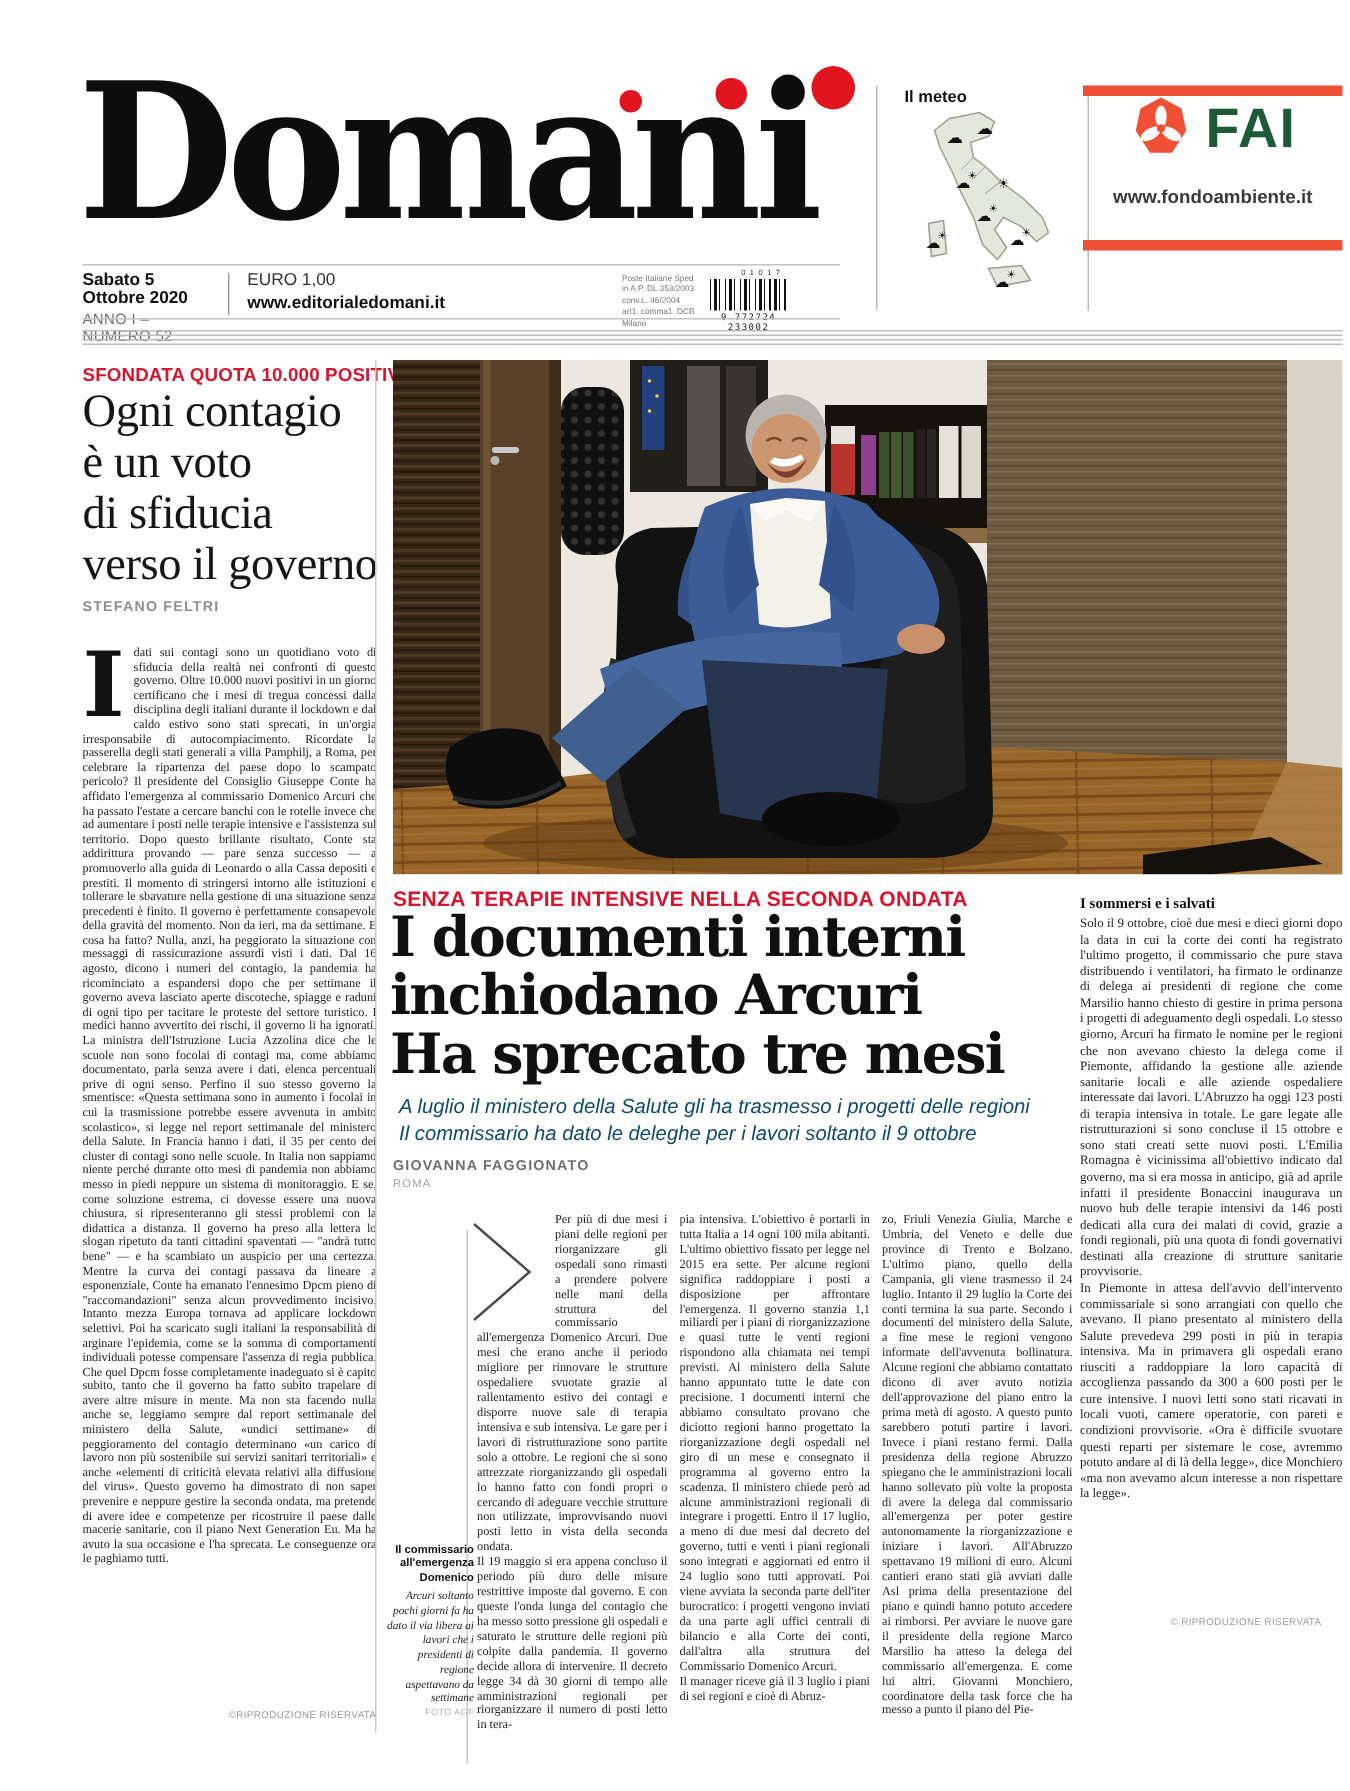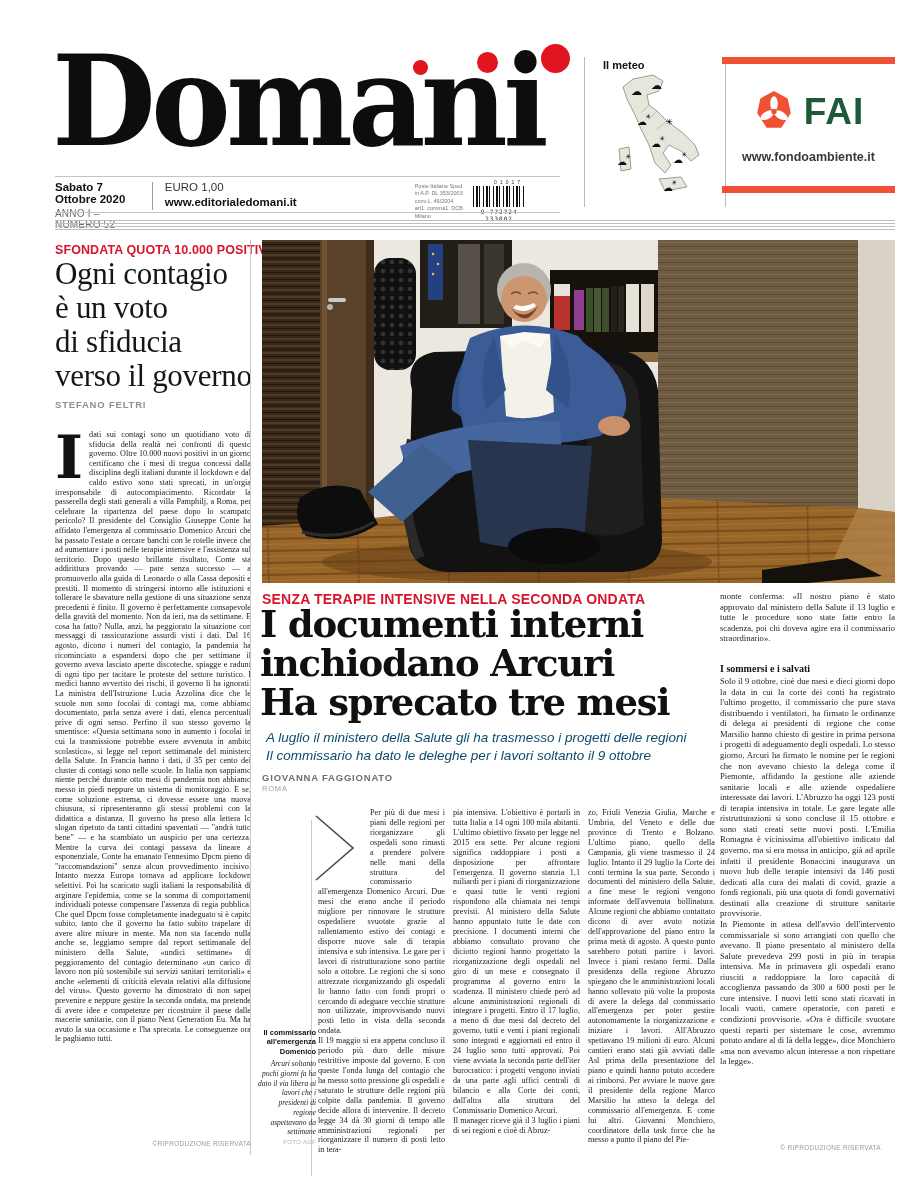--- a/index.html
+++ b/index.html
@@ -34,21 +34,21 @@
   .multirule div{height:1px;background:#bdbdbd;margin-bottom:2px;}
 
   
   .meteo{left:584px;top:57px;width:122px;height:150px;border-left:1px solid #bbb;border-right:1px solid #bbb;padding-left:18px;}
   .meteo-label{font-size:11px;font-weight:700;color:#111;margin-top:2px;}
   .meteo-map{margin-top:2px;}
 
   
   .fai{left:722px;top:57px;width:173px;}
   .fai-bar{height:7px;background:#f05033;}
-  .fai-row{display:flex;align-items:center;justify-content:center;margin-top:26px;gap:9px;}
+  .fai-row{display:flex;align-items:center;justify-content:center;gap:9px;}
   .fai-name{font-size:37px;font-weight:700;color:#1d5b38;letter-spacing:1px;line-height:1;}
   .fai-url{font-size:12.5px;font-weight:700;color:#3a3a3a;text-align:center;margin-top:18px;}
   .fai .fai-bar.bottom{margin-top:22px;}
 
   
   .kicker{font-weight:700;color:#d8142d;}
   .left-kicker{left:55px;top:243px;font-size:12.5px;letter-spacing:.1px;}
   .left-headline{left:55px;top:257px;width:205px;font-family:"Liberation Serif",serif;font-weight:500;
     font-size:31px;line-height:1.1;color:#161616;white-space:pre-line;letter-spacing:-.3px;}
   .left-byline{left:55px;top:399px;font-size:9.5px;font-weight:700;color:#8f8f8f;letter-spacing:.8px;}
@@ -100,21 +100,21 @@
     <span class="logo">Domani</span>
     <span class="logo-dot dot-s"></span>
     <span class="logo-dot dot-m"></span>
     <span class="logo-dot dot-l"></span>
   </div>
 
   <div class="abs hairline" style="left:55px;top:176px;width:505px;"></div>
 
   <div class="abs datebar">
     <div>
-      <div class="date-line1">Sabato 7 Ottobre 2020</div>
+      <div class="date-line1">Sabato 5 Ottobre 2020</div>
       <div class="date-line2">ANNO I – NUMERO 52</div>
     </div>
     <div class="db-divider"></div>
     <div>
       <div class="price">EURO 1,00</div>
       <div class="site">www.editorialedomani.it</div>
     </div>
     <div class="postal">Poste Italiane Sped in A.P. DL 353/2003 conv.L. 46/2004 art1. comma1. DCB Milano</div>
     <div class="barcode-box">
       <div class="barcode-top">01017</div>
@@ -297,20 +297,19 @@
     <div class="bcol">zo, Friuli Venezia Giulia, Marche e Umbria, del Veneto e delle due province di Trento e Bolzano. L'ultimo piano, quello della Campania, gli viene trasmesso il 24 luglio. Intanto il 29 luglio la Corte dei conti termina la sua parte. Secondo i documenti del ministero della Salute, a fine mese le regioni vengono informate dell'avvenuta bollinatura. Alcune regioni che abbiamo contattato dicono di aver avuto notizia dell'approvazione del piano entro la prima metà di agosto. A questo punto sarebbero potuti partire i lavori. Invece i piani restano fermi. Dalla presidenza della regione Abruzzo spiegano che le amministrazioni locali hanno sollevato più volte la proposta di avere la delega dal commissario all'emergenza per poter gestire autonomamente la riorganizzazione e iniziare i lavori. All'Abruzzo spettavano 19 milioni di euro. Alcuni cantieri erano stati già avviati dalle Asl prima della presentazione del piano e quindi hanno potuto accedere ai rimborsi. Per avviare le nuove gare il presidente della regione Marco Marsilio ha atteso la delega del commissario all'emergenza. E come lui altri. Giovanni Monchiero, coordinatore della task force che ha messo a punto il piano del Pie-</div>
   </div>
 
   <div class="abs caption">
     <div class="cap-bold">Il commissario all'emergenza Domenico</div>
     <div class="cap-italic">Arcuri soltanto pochi giorni fa ha dato il via libera ai lavori che i presidenti di regione aspettavano da settimane</div>
     <div class="cap-credit">FOTO AGF</div>
   </div>
 
   <div class="abs right-col">
-    <div class="rc-text rc-intro">monte conferma: «Il nostro piano è stato approvato dal ministero della Salute il 13 luglio e tutte le procedure sono state fatte entro la scadenza, poi chi doveva agire era il commissario straordinario».</div>
     <div class="rc-subhead">I sommersi e i salvati</div>
     <div class="rc-text rc-body">Solo il 9 ottobre, cioè due mesi e dieci giorni dopo la data in cui la corte dei conti ha registrato l'ultimo progetto, il commissario che pure stava distribuendo i ventilatori, ha firmato le ordinanze di delega ai presidenti di regione che come Marsilio hanno chiesto di gestire in prima persona i progetti di adeguamento degli ospedali. Lo stesso giorno, Arcuri ha firmato le nomine per le regioni che non avevano chiesto la delega come il Piemonte, affidando la gestione alle aziende sanitarie locali e alle aziende ospedaliere interessate dai lavori. L'Abruzzo ha oggi 123 posti di terapia intensiva in totale. Le gare legate alle ristrutturazioni si sono concluse il 15 ottobre e sono stati creati sette nuovi posti. L'Emilia Romagna è vicinissima all'obiettivo indicato dal governo, ma si era mossa in anticipo, già ad aprile infatti il presidente Bonaccini inaugurava un nuovo hub delle terapie intensivi da 146 posti dedicati alla cura dei malati di covid, grazie a fondi regionali, più una quota di fondi governativi destinati alla creazione di strutture sanitarie provvisorie.
 In Piemonte in attesa dell'avvio dell'intervento commissariale si sono arrangiati con quello che avevano. Il piano presentato al ministero della Salute prevedeva 299 posti in più in terapia intensiva. Ma in primavera gli ospedali erano riusciti a raddoppiare la loro capacità di accoglienza passando da 300 a 600 posti per le cure intensive. I nuovi letti sono stati ricavati in locali vuoti, camere operatorie, con pareti e condizioni provvisorie. «Ora è difficile svuotare questi reparti per sistemare le cose, avremmo potuto andare al di là della legge», dice Monchiero «ma non avevamo alcun interesse a non rispettare la legge».</div>
     <div class="rc-copy">© RIPRODUZIONE RISERVATA</div>
   </div>
 
 </div>
 
 </body></html>

